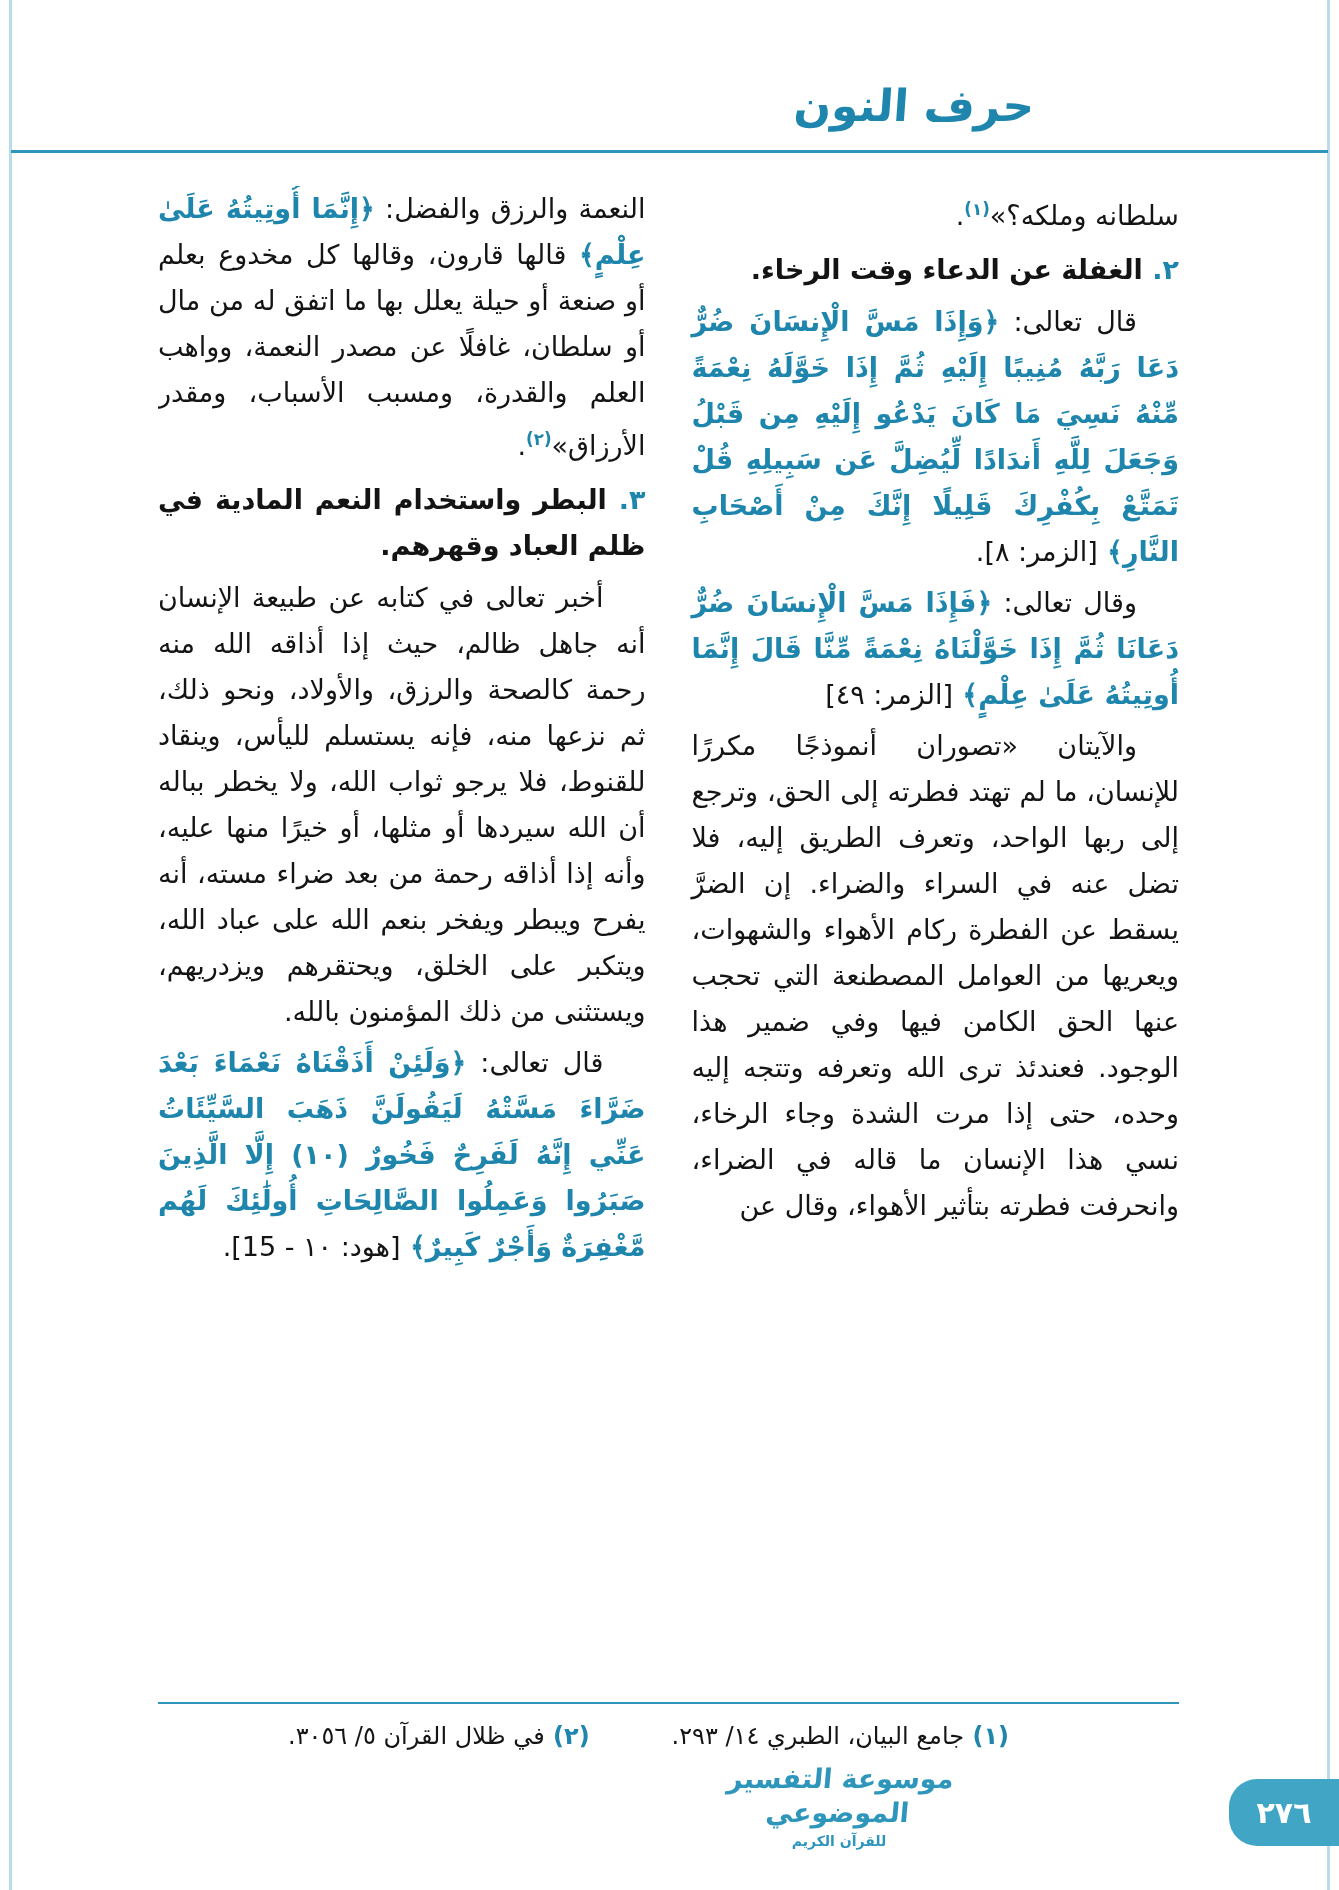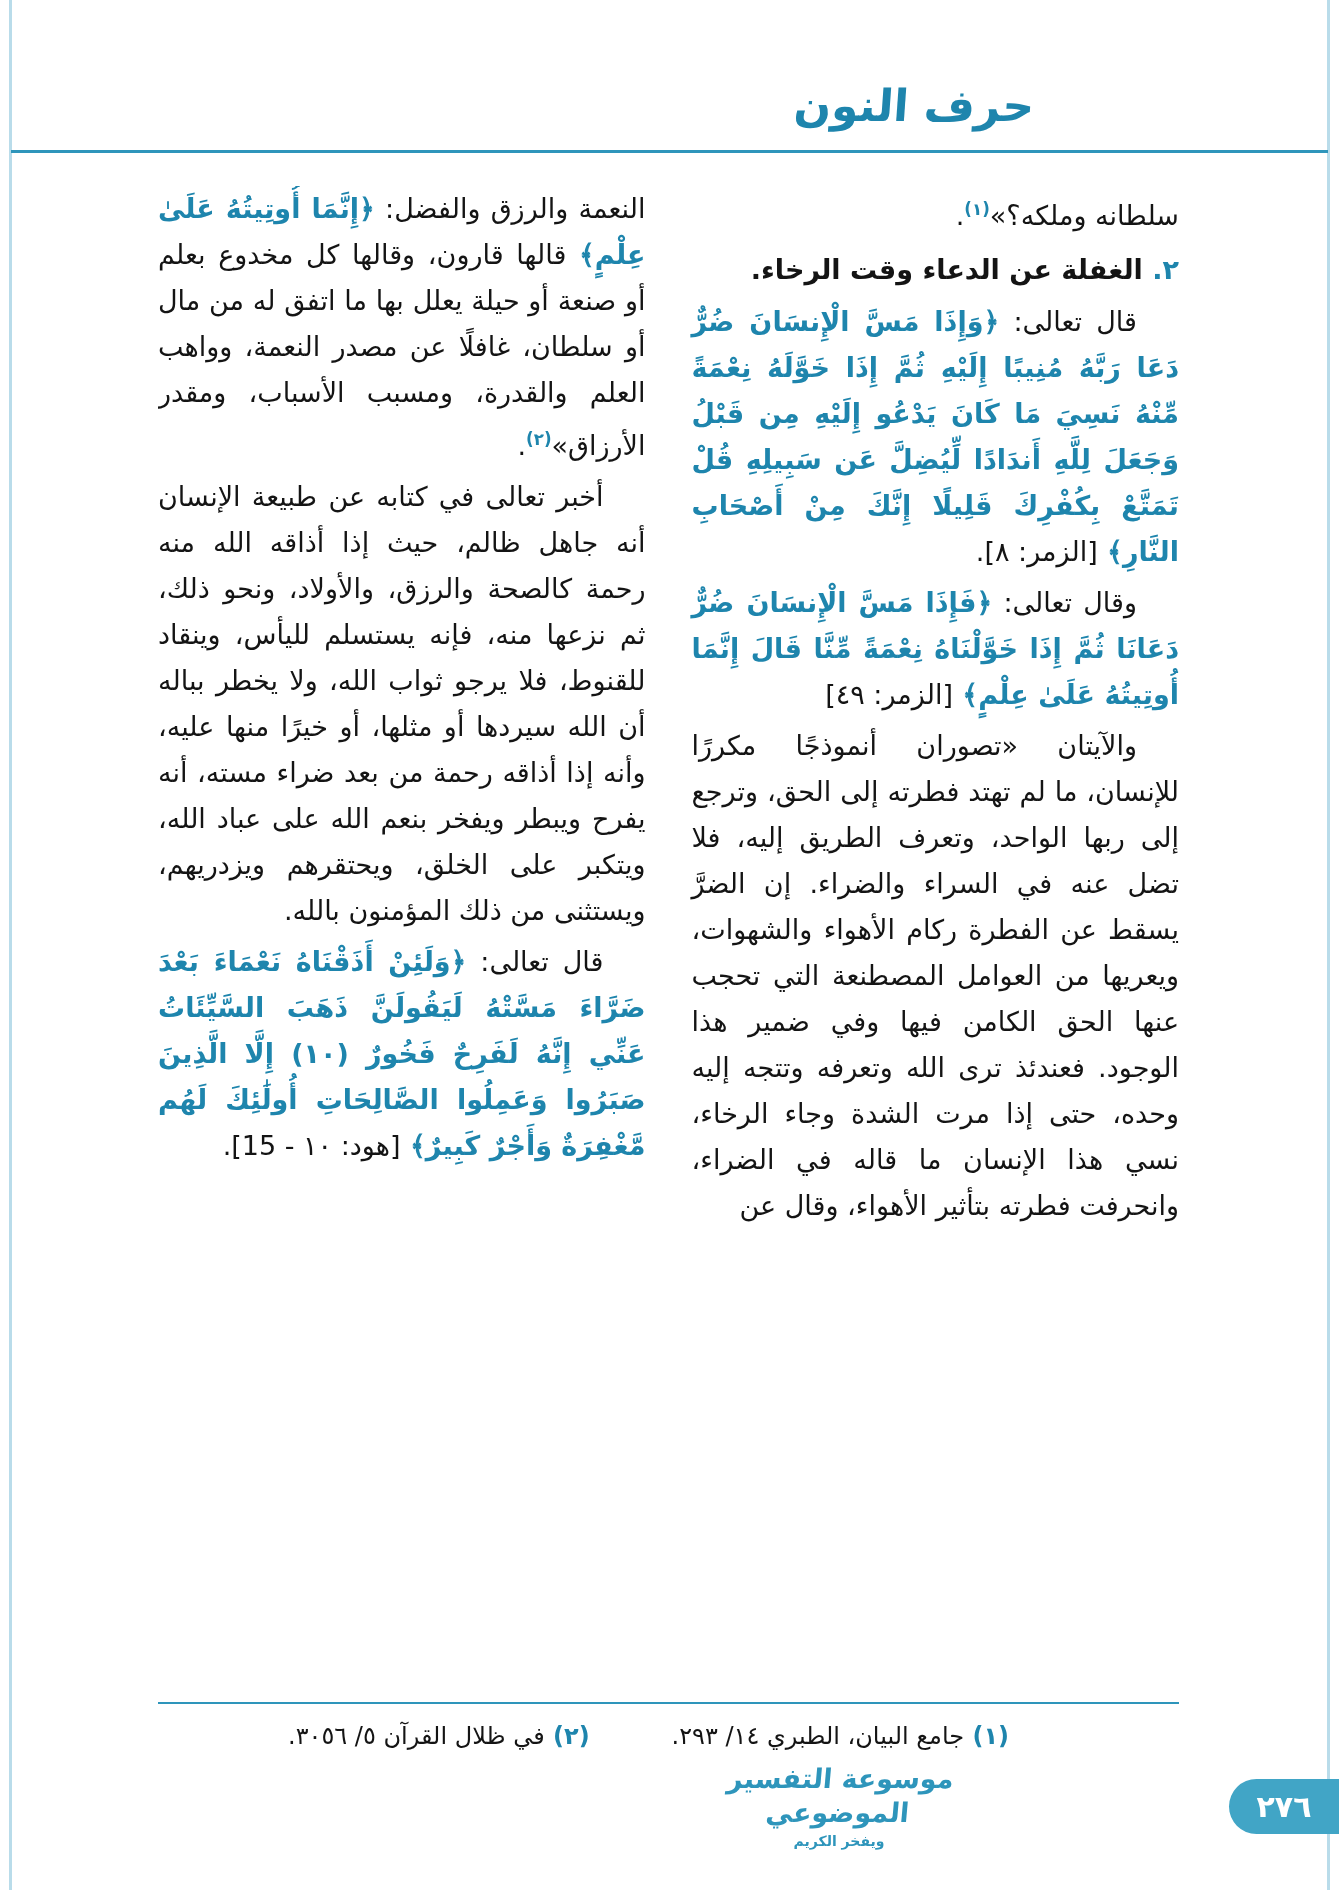--- a/index.html
+++ b/index.html
@@ -71,21 +71,21 @@
     position:absolute;top:1762px;right:345px;width:310px;
     text-align:center;color:var(--rule);
   }
   .logo-line1{
     font-size:27px;font-weight:bold;transform:skewX(-5deg);
     line-height:34px;
   }
   .logo-line2{font-size:14px;font-weight:bold;line-height:22px;}
 
   .pagenum{
-    position:absolute;top:1779px;right:0;width:110px;height:55px;
+    position:absolute;top:1779px;right:0;width:110px;height:67px;
     background:var(--pagenum-bg);
     border-radius:28px 0 0 28px;
     color:#ffffff;font-size:30px;font-weight:bold;
     display:flex;align-items:center;justify-content:center;
     direction:ltr;
   }
 </style>
 </head>
 <body>
 
@@ -100,31 +100,32 @@
   <main class="columns">
     <div class="col col-right" id="col-right">
         <p class="para"><span class="seg-body">سلطانه وملكه؟»</span><span class="seg-fnref">(١)</span><span class="seg-body">.</span></p>
         <p class="para heading"><span class="seg-num">٢. </span><span class="seg-body">الغفلة عن الدعاء وقت الرخاء.</span></p>
         <p class="para indent"><span class="seg-body">قال تعالى: </span><span class="seg-quran">﴿وَإِذَا مَسَّ الْإِنسَانَ ضُرٌّ دَعَا رَبَّهُ مُنِيبًا إِلَيْهِ ثُمَّ إِذَا خَوَّلَهُ نِعْمَةً مِّنْهُ نَسِيَ مَا كَانَ يَدْعُو إِلَيْهِ مِن قَبْلُ وَجَعَلَ لِلَّهِ أَندَادًا لِّيُضِلَّ عَن سَبِيلِهِ قُلْ تَمَتَّعْ بِكُفْرِكَ قَلِيلًا إِنَّكَ مِنْ أَصْحَابِ النَّارِ﴾ </span><span class="seg-body">[الزمر: ٨].</span></p>
         <p class="para indent"><span class="seg-body">وقال تعالى: </span><span class="seg-quran">﴿فَإِذَا مَسَّ الْإِنسَانَ ضُرٌّ دَعَانَا ثُمَّ إِذَا خَوَّلْنَاهُ نِعْمَةً مِّنَّا قَالَ إِنَّمَا أُوتِيتُهُ عَلَىٰ عِلْمٍ﴾ </span><span class="seg-body">[الزمر: ٤٩]</span></p>
         <p class="para indent"><span class="seg-body">والآيتان «تصوران أنموذجًا مكررًا للإنسان، ما لم تهتد فطرته إلى الحق، وترجع إلى ربها الواحد، وتعرف الطريق إليه، فلا تضل عنه في السراء والضراء. إن الضرَّ يسقط عن الفطرة ركام الأهواء والشهوات، ويعريها من العوامل المصطنعة التي تحجب عنها الحق الكامن فيها وفي ضمير هذا الوجود. فعندئذ ترى الله وتعرفه وتتجه إليه وحده، حتى إذا مرت الشدة وجاء الرخاء، نسي هذا الإنسان ما قاله في الضراء، وانحرفت فطرته بتأثير الأهواء، وقال عن</span></p>
       </div>
     <div class="col col-left" id="col-left">
         <p class="para"><span class="seg-body">النعمة والرزق والفضل: </span><span class="seg-quran">﴿إِنَّمَا أُوتِيتُهُ عَلَىٰ عِلْمٍ﴾</span><span class="seg-body"> قالها قارون، وقالها كل مخدوع بعلم أو صنعة أو حيلة يعلل بها ما اتفق له من مال أو سلطان، غافلًا عن مصدر النعمة، وواهب العلم والقدرة، ومسبب الأسباب، ومقدر الأرزاق»</span><span class="seg-fnref">(٢)</span><span class="seg-body">.</span></p>
+        <p class="para heading"><span class="seg-num">٣. </span><span class="seg-body">البطر واستخدام النعم المادية في ظلم العباد وقهرهم.</span></p>
         <p class="para indent"><span class="seg-body">أخبر تعالى في كتابه عن طبيعة الإنسان أنه جاهل ظالم، حيث إذا أذاقه الله منه رحمة كالصحة والرزق، والأولاد، ونحو ذلك، ثم نزعها منه، فإنه يستسلم لليأس، وينقاد للقنوط، فلا يرجو ثواب الله، ولا يخطر بباله أن الله سيردها أو مثلها، أو خيرًا منها عليه، وأنه إذا أذاقه رحمة من بعد ضراء مسته، أنه يفرح ويبطر ويفخر بنعم الله على عباد الله، ويتكبر على الخلق، ويحتقرهم ويزدريهم، ويستثنى من ذلك المؤمنون بالله.</span></p>
         <p class="para indent"><span class="seg-body">قال تعالى: </span><span class="seg-quran">﴿وَلَئِنْ أَذَقْنَاهُ نَعْمَاءَ بَعْدَ ضَرَّاءَ مَسَّتْهُ لَيَقُولَنَّ ذَهَبَ السَّيِّئَاتُ عَنِّي إِنَّهُ لَفَرِحٌ فَخُورٌ (١٠) إِلَّا الَّذِينَ صَبَرُوا وَعَمِلُوا الصَّالِحَاتِ أُولَٰئِكَ لَهُم مَّغْفِرَةٌ وَأَجْرٌ كَبِيرٌ﴾ </span><span class="seg-body">[هود: ١٠ - 15].</span></p>
       </div>
   </main>
 
   <div class="footnote-rule"></div>
   <div class="footnotes" id="footnotes">
       <div class="footnote-item"><span class="seg-num">(١) </span><span class="seg-body">جامع البيان، الطبري ١٤/ ٢٩٣.</span></div>
       <div class="footnote-item"><span class="seg-num">(٢) </span><span class="seg-body">في ظلال القرآن ٥/ ٣٠٥٦.</span></div>
     </div>
 
   <div class="logo">
     <div class="logo-line1">موسوعة التفسير الموضوعي</div>
-    <div class="logo-line2">ويفخر الكريم</div>
+    <div class="logo-line2">للقرآن الكريم</div>
   </div>
 
   <div class="pagenum">٢٧٦</div>
 
 </div>
 
 </body></html>

